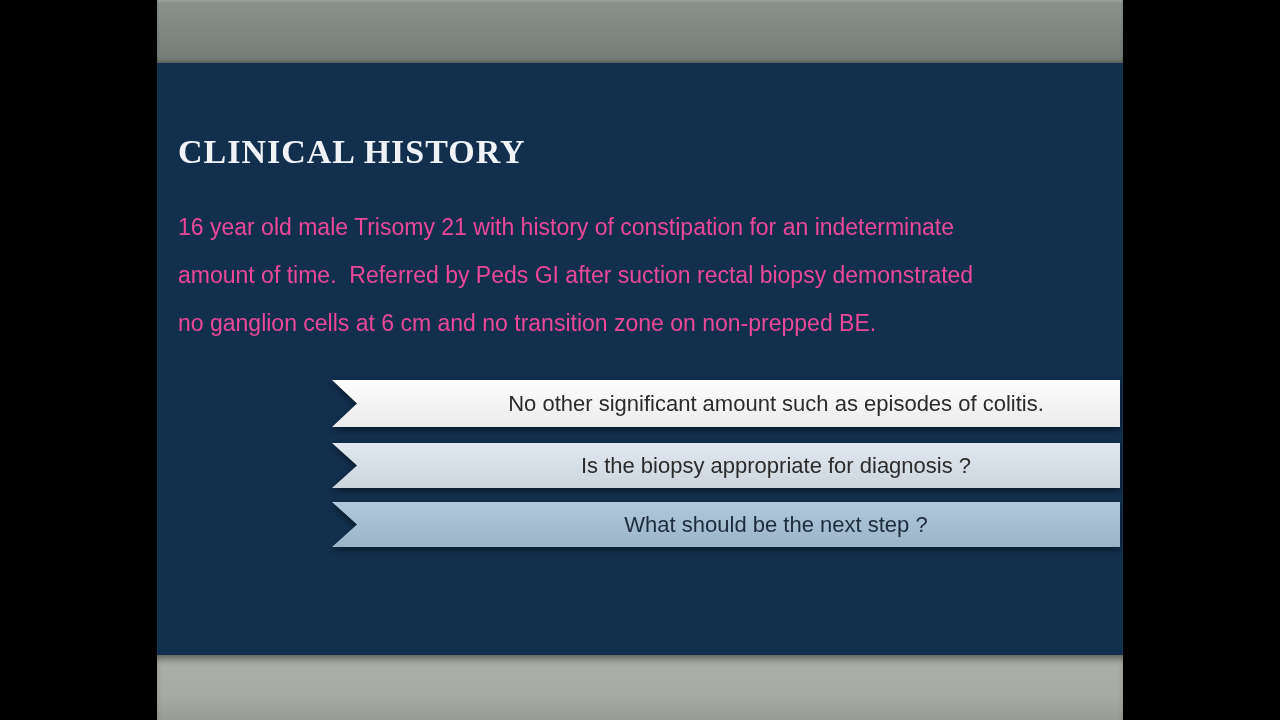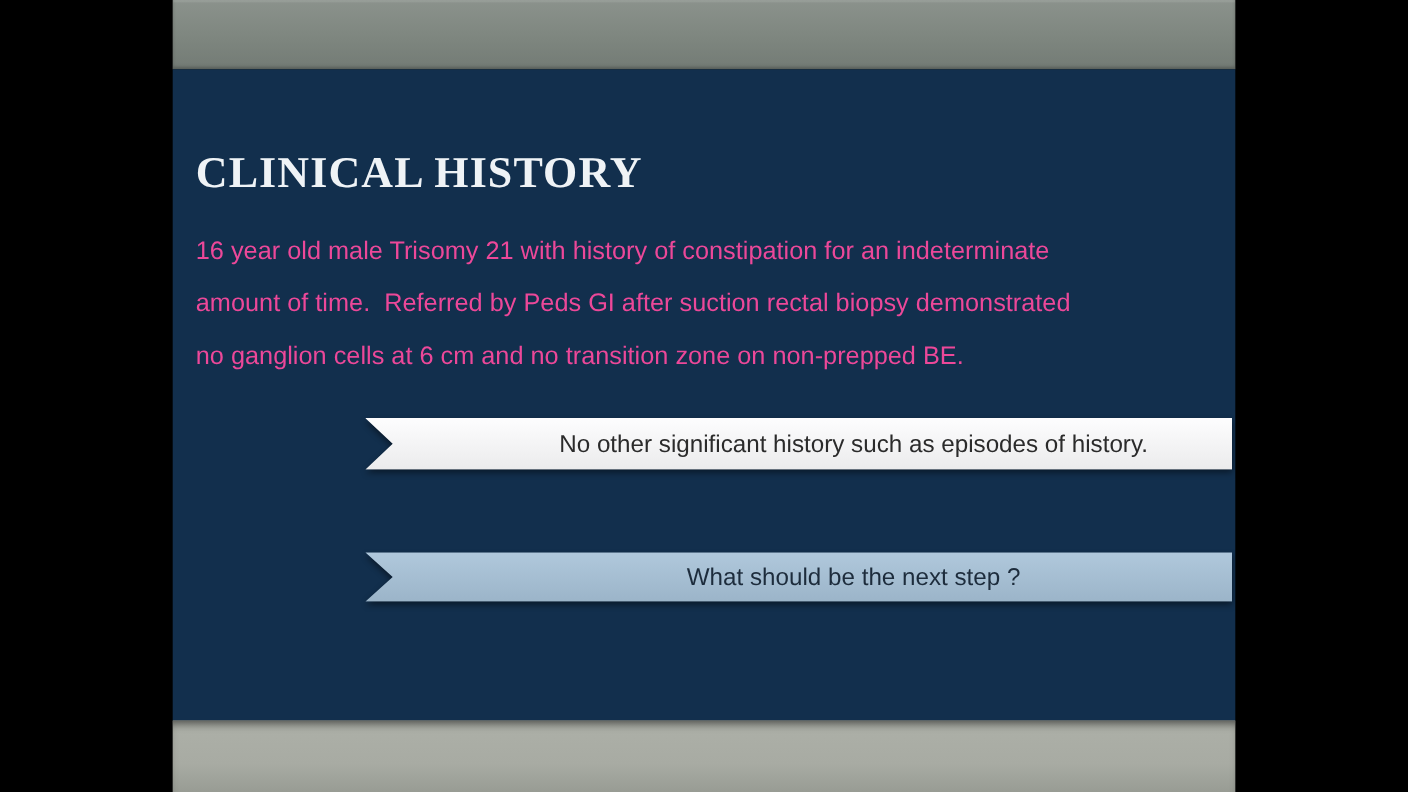--- a/index.html
+++ b/index.html
@@ -27,21 +27,21 @@
     left: 0; top: 63px; right: 0;
     height: 592px;
     background: #122f4d;
   }
   .slide-title {
     position: absolute;
     left: 21px; top: 70px;
     color: #eff3f6;
     font-family: "Liberation Serif", "DejaVu Serif", serif;
     font-weight: bold;
-    font-size: 40px;
+    font-size: 34px;
     letter-spacing: 1px;
     white-space: nowrap;
   }
   .paragraph {
     position: absolute;
     left: 21px; top: 140px;
     width: 930px;
     color: #ec4899;
     font-size: 23px;
     line-height: 48px;
@@ -102,24 +102,29 @@
     <div class="slide-title">CLINICAL HISTORY</div>
 
     <div class="paragraph">
       <div class="line">16 year old male Trisomy 21 with history of constipation for an indeterminate</div>
       <div class="line">amount of time.  Referred by Peds GI after suction rectal biopsy demonstrated</div>
       <div class="line">no ganglion cells at 6 cm and no transition zone on non-prepped BE.</div>
     </div>
 
     <div class="banner-wrap b1">
       <div class="banner" style="background-color: rgb(253, 253, 254); color: rgb(43, 43, 43);">
-        <span class="label">No other significant history such as episodes of history.</span>
+        <span class="label">No other significant amount such as episodes of colitis.</span>
       </div>
     </div>
 
+    <div class="banner-wrap b2">
+      <div class="banner" style="background-color: rgb(220, 229, 238); color: rgb(43, 43, 43);">
+        <span class="label">Is the biopsy appropriate for diagnosis ?</span>
+      </div>
+    </div>
 
     <div class="banner-wrap b3">
       <div class="banner" style="background-color: rgb(167, 194, 216); color: rgb(29, 44, 60); text-align: right;">
         <span class="label">What should be the next step ?</span>
       </div>
     </div>
 
   </div>
 
   <div class="bottom-band"></div>

